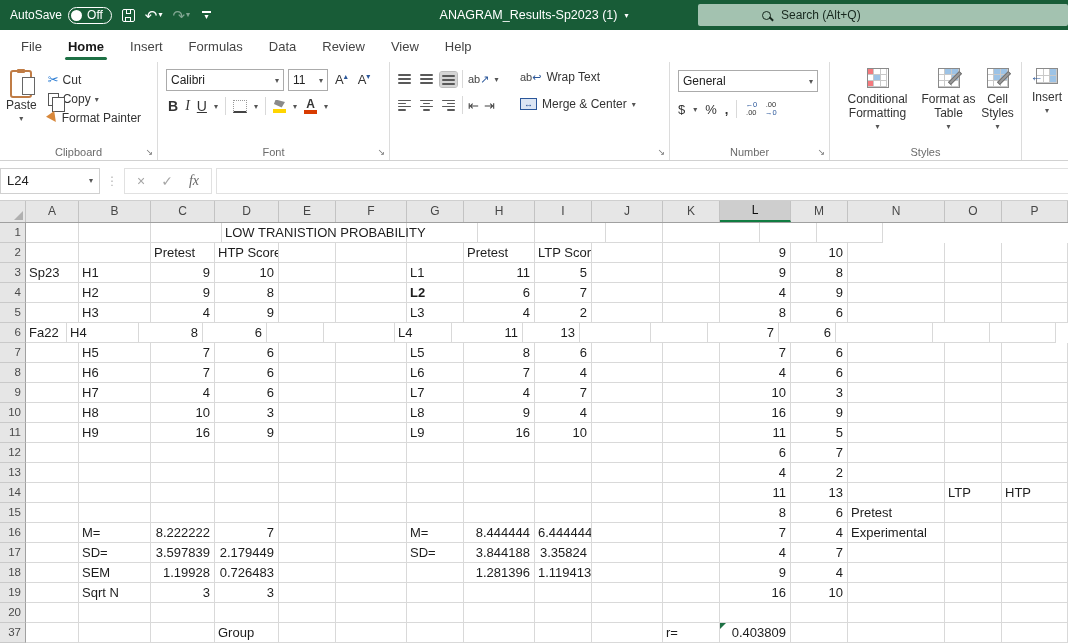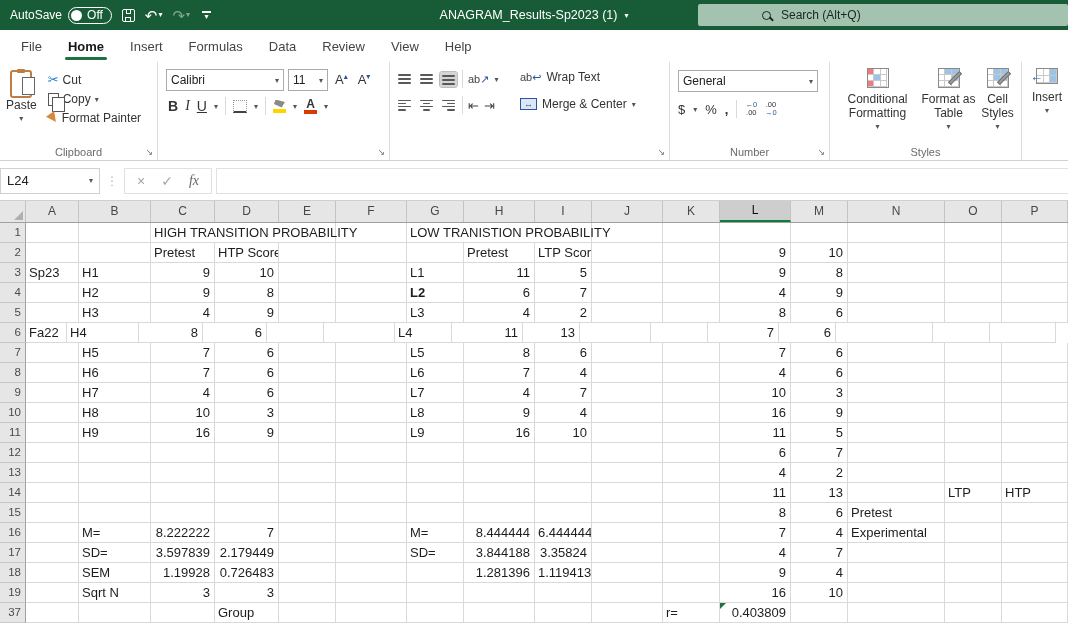--- a/index.html
+++ b/index.html
@@ -240,20 +240,21 @@
           <span class="bucket"></span>
           <span class="ybar"></span>
         </span>
       <span class="dd">▾</span>
       <span class="fcicon">
           <b>A</b>
           <span class="rbar"></span>
         </span>
       <span class="dd">▾</span>
     </div>
+    <span class="glabel">Font</span>
     <span class="launcher">↘</span>
   </div>
 
   <div class="rgroup g-align">
     <div class="alrows">
       <div class="alrow">
         <span class="alico v-top">
             <i></i>
             <i></i>
             <i></i>
@@ -436,21 +437,20 @@
       <div class="colhdr" style="width: 57px;">M</div>
       <div class="colhdr" style="width: 97px;">N</div>
       <div class="colhdr" style="width: 57px;">O</div>
       <div class="colhdr" style="width: 66px;">P</div>
     </div>
   <div>
       <div class="gridrow">
         <div class="rowhdr">1</div>
         <div class="cell" style="width: 53px;"></div>
         <div class="cell" style="width: 72px;"></div>
-        <div class="cell spancell" style="width: 185px;">HIGH TRANSITION PROBABILITY</div>
         <div class="cell" style="width: 71px;"></div>
         <div class="cell spancell" style="width: 185px;">LOW TRANISTION PROBABILITY</div>
         <div class="cell" style="width: 71px;"></div>
         <div class="cell" style="width: 57px;"></div>
         <div class="cell" style="width: 71px;"></div>
         <div class="cell" style="width: 57px;"></div>
         <div class="cell" style="width: 97px;"></div>
         <div class="cell" style="width: 57px;"></div>
         <div class="cell" style="width: 66px;"></div>
       </div>
@@ -790,20 +790,39 @@
         <div class="cell" style="width: 57px;"></div>
         <div class="cell" style="width: 71px;"></div>
         <div class="cell" style="width: 57px;"></div>
         <div class="cell num" style="width: 71px;">16</div>
         <div class="cell num" style="width: 57px;">10</div>
         <div class="cell" style="width: 97px;"></div>
         <div class="cell" style="width: 57px;"></div>
         <div class="cell" style="width: 66px;"></div>
       </div>
       <div class="gridrow">
+        <div class="rowhdr">20</div>
+        <div class="cell" style="width: 53px;"></div>
+        <div class="cell" style="width: 72px;"></div>
+        <div class="cell" style="width: 64px;"></div>
+        <div class="cell" style="width: 64px;"></div>
+        <div class="cell" style="width: 57px;"></div>
+        <div class="cell" style="width: 71px;"></div>
+        <div class="cell" style="width: 57px;"></div>
+        <div class="cell" style="width: 71px;"></div>
+        <div class="cell" style="width: 57px;"></div>
+        <div class="cell" style="width: 71px;"></div>
+        <div class="cell" style="width: 57px;"></div>
+        <div class="cell" style="width: 71px;"></div>
+        <div class="cell" style="width: 57px;"></div>
+        <div class="cell" style="width: 97px;"></div>
+        <div class="cell" style="width: 57px;"></div>
+        <div class="cell" style="width: 66px;"></div>
+      </div>
+      <div class="gridrow">
         <div class="rowhdr">37</div>
         <div class="cell" style="width: 53px;"></div>
         <div class="cell" style="width: 72px;"></div>
         <div class="cell" style="width: 64px;"></div>
         <div class="cell" style="width: 64px;">Group</div>
         <div class="cell" style="width: 57px;"></div>
         <div class="cell" style="width: 71px;"></div>
         <div class="cell" style="width: 57px;"></div>
         <div class="cell" style="width: 71px;"></div>
         <div class="cell" style="width: 57px;"></div>

